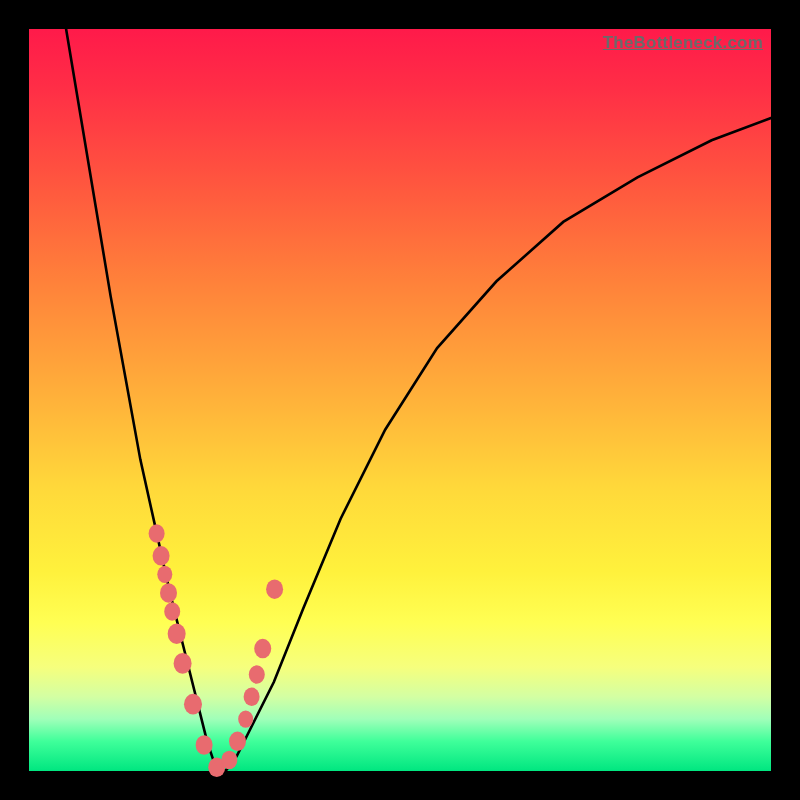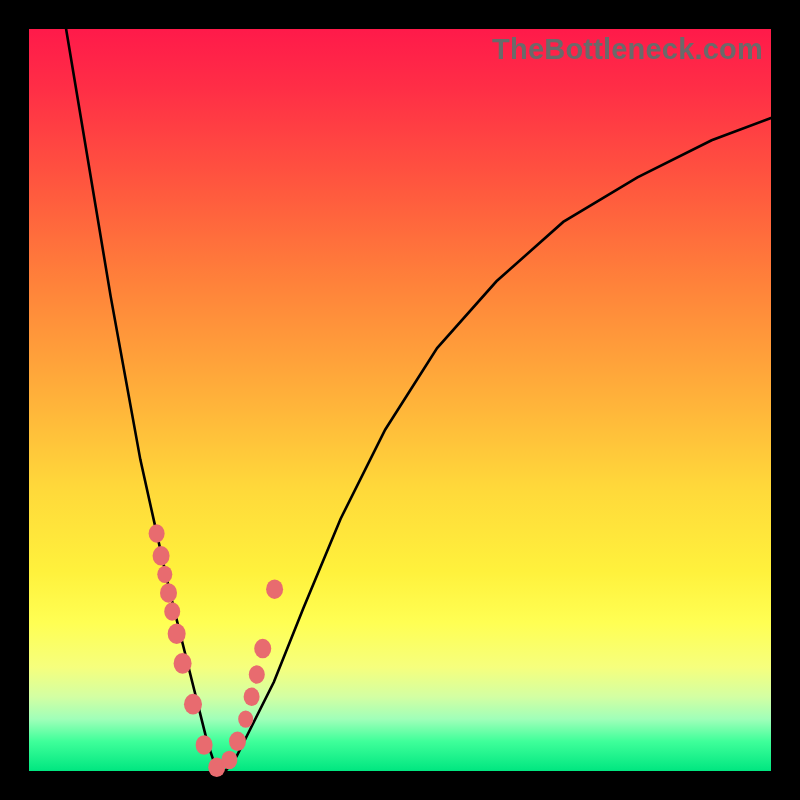--- a/index.html
+++ b/index.html
@@ -36,25 +36,26 @@
       #a0ffb9 93%,
       #3fff9a 96%,
       #00e680 100%
     );
   }
   .watermark {
     position: absolute;
     top: 4px;
     right: 8px;
     font-family: Arial, Helvetica, sans-serif;
-    font-size: 29px;
+    font-size: 17px;
     font-weight: 600;
     color: #6a6a6a;
     letter-spacing: 0.2px;
     user-select: none;
+    text-decoration: underline;
   }
   svg.curve {
     position: absolute;
     left: 0;
     top: 0;
     width: 742px;
     height: 742px;
     overflow: visible;
   }
   .curve-path {

